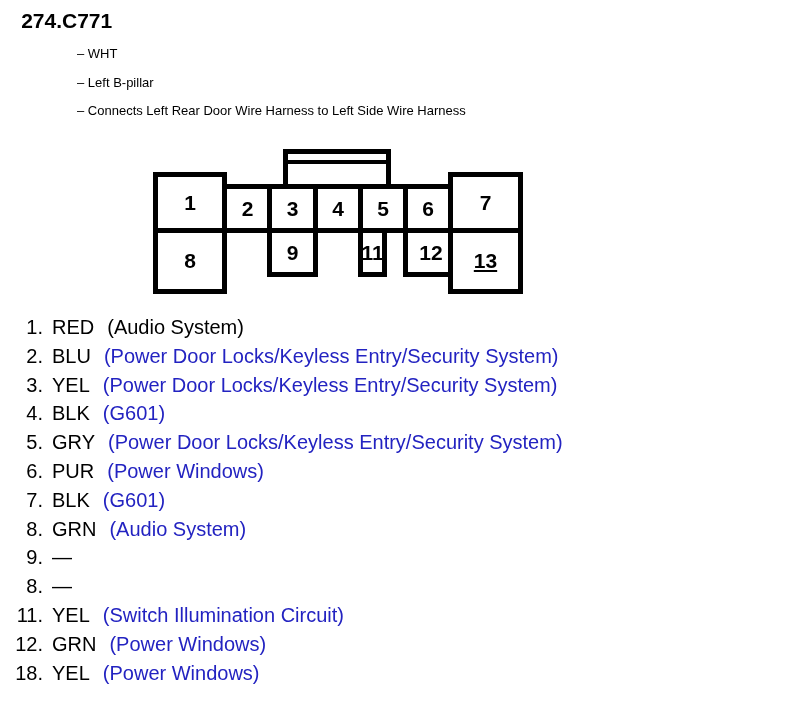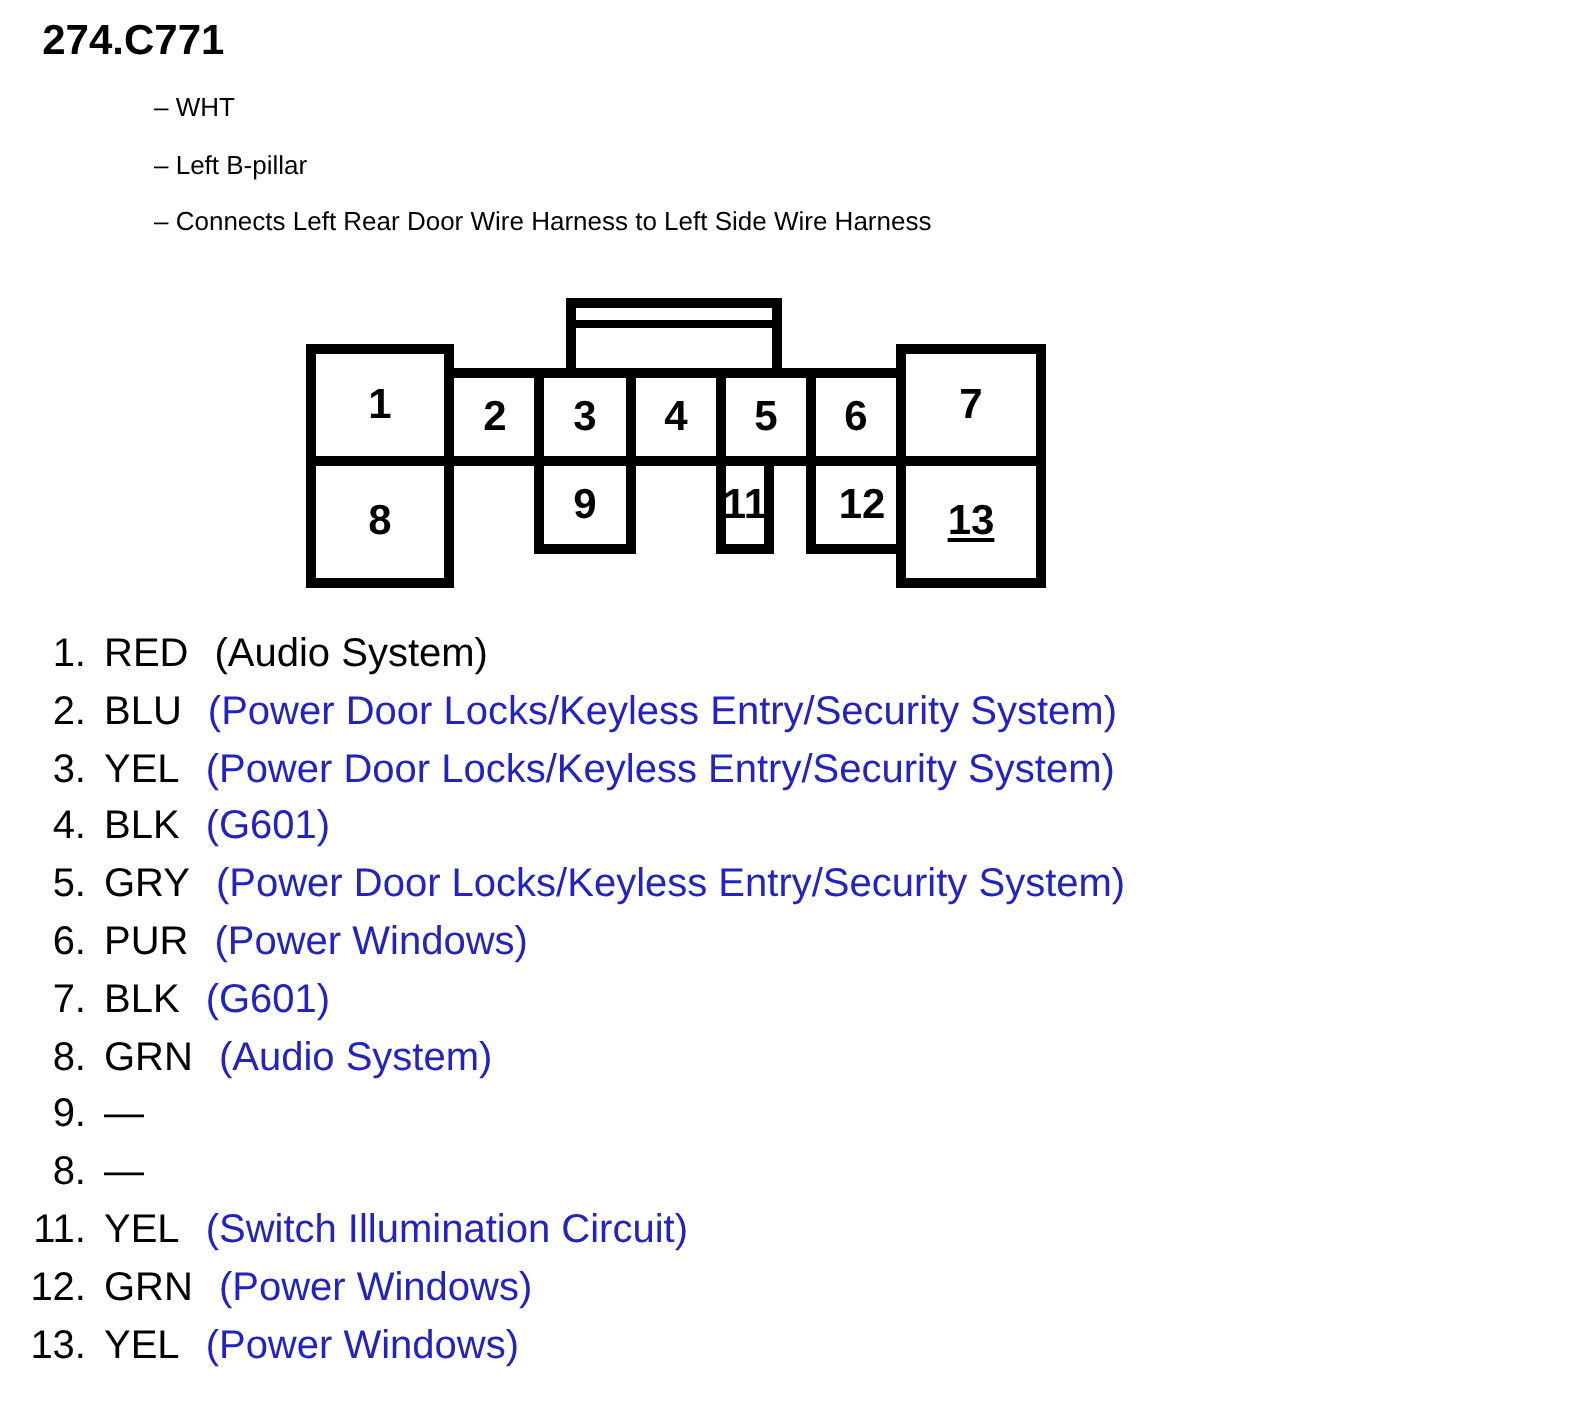--- a/index.html
+++ b/index.html
@@ -162,19 +162,19 @@
       <span class="pin-num">11.</span>
       <span class="pin-color">YEL</span>
       <span class="pin-circuit link">(Switch Illumination Circuit)</span>
     </div>
     <div class="pin-row">
       <span class="pin-num">12.</span>
       <span class="pin-color">GRN</span>
       <span class="pin-circuit link">(Power Windows)</span>
     </div>
     <div class="pin-row">
-      <span class="pin-num">13.</span>
+      <span class="pin-num">18.</span>
       <span class="pin-color">YEL</span>
       <span class="pin-circuit link">(Power Windows)</span>
     </div>
   </div>
 
 </div>
 
 </body></html>

